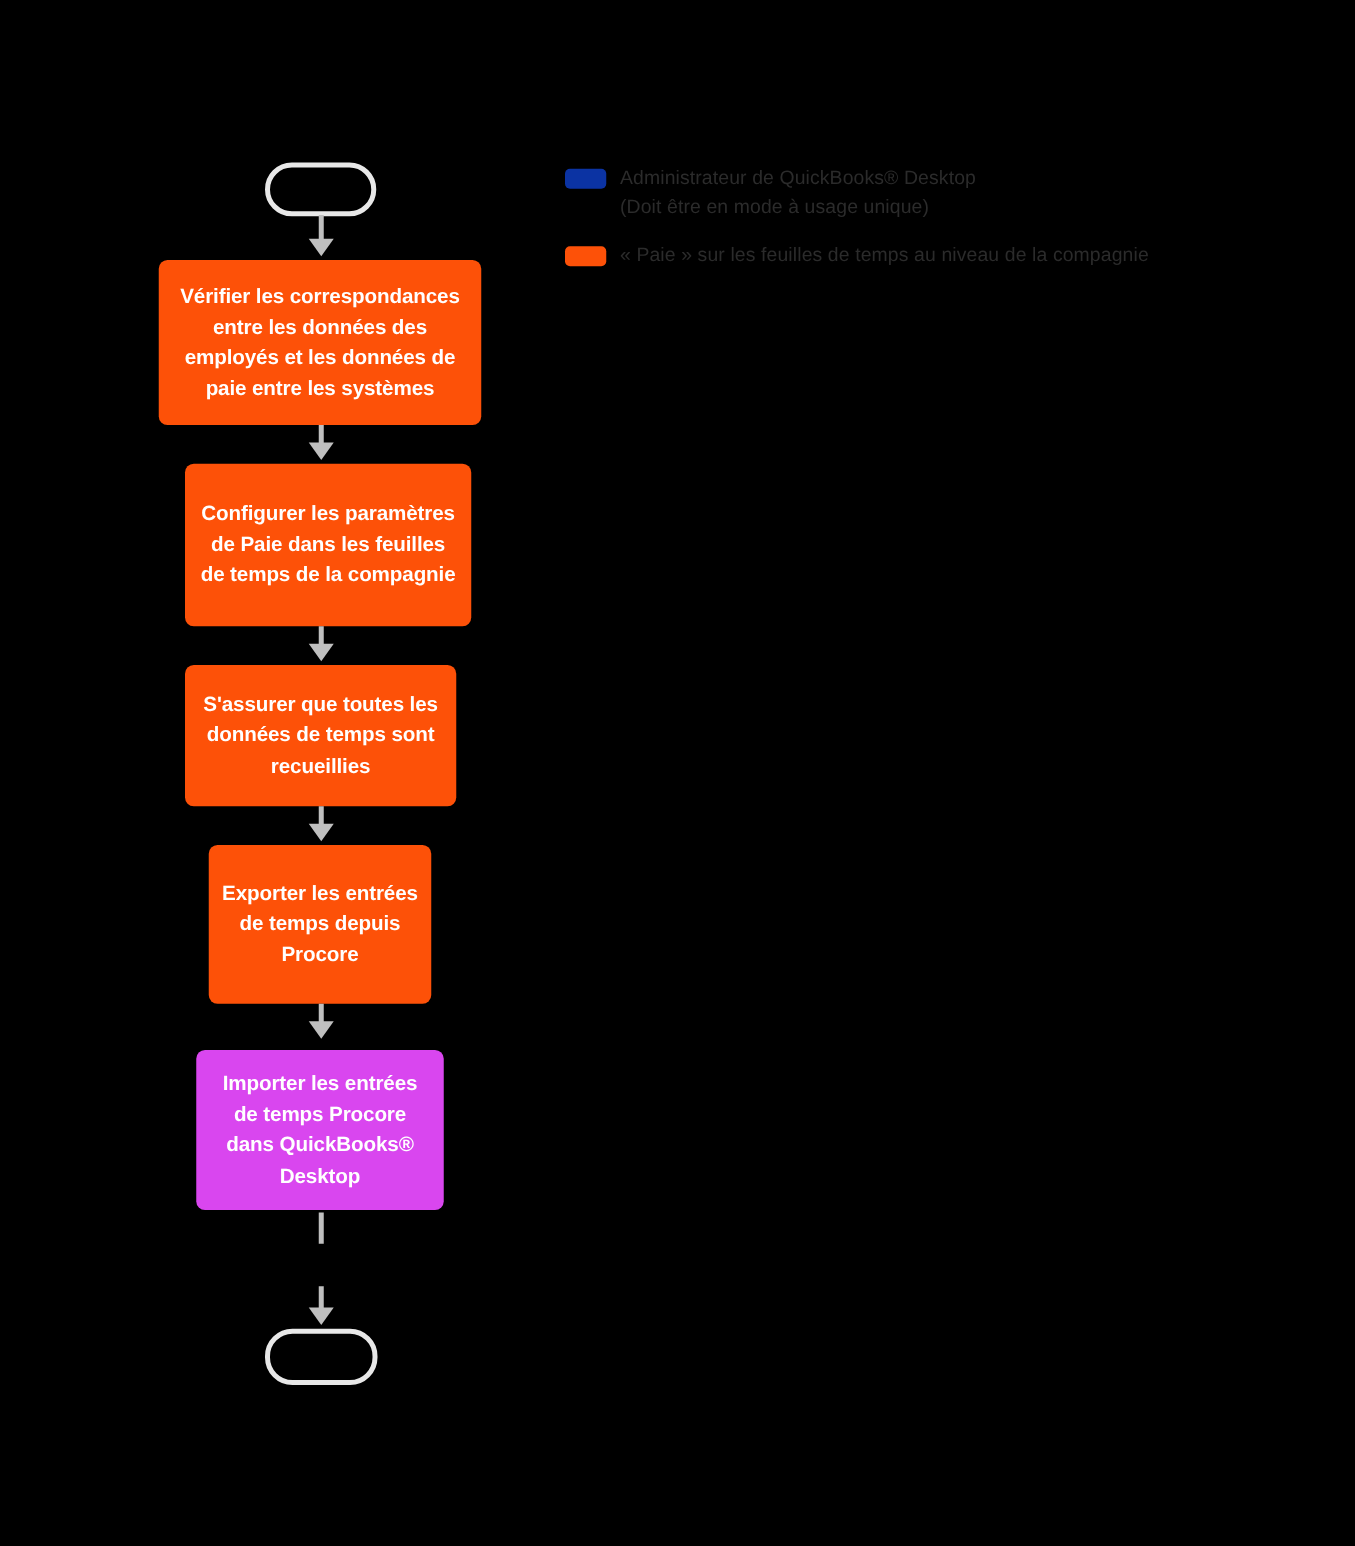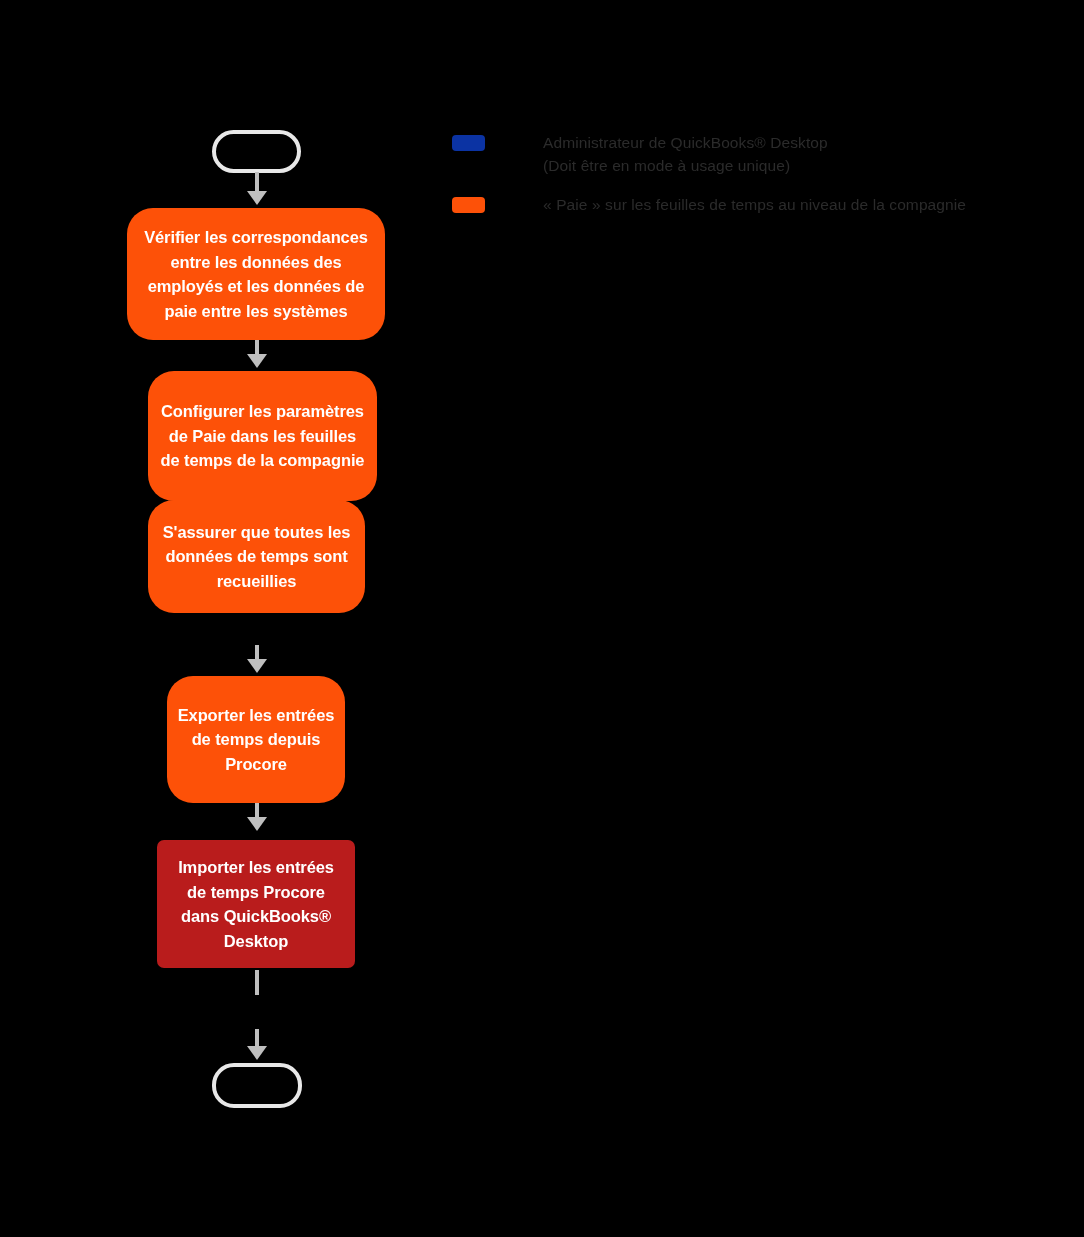--- a/index.html
+++ b/index.html
@@ -34,22 +34,22 @@
     justify-content: center;
     text-align: center;
     border-radius: 7px;
     color: #ffffff;
     font-weight: bold;
     font-size: 16.5px;
     line-height: 24.5px;
     letter-spacing: -0.1px;
     padding: 4px 10px;
   }
-  .node.orange { background: #fd5108; border-radius: 26px; }
-  .node.blue   { background: #b91c1c; }
+  .node.orange { background: #fd5108; }
+  .node.blue   { background: #d946ef; }
 
   .node-text { display: block; width: 100%; }
 
   
   .terminator {
     position: absolute;
     box-sizing: border-box;
     border: 4px solid #e8e8e8;
     border-radius: 22px;
     background: transparent;
@@ -74,21 +74,20 @@
   #legend {
     position: absolute;
     left: 452px;
     top: 131px;
     width: 560px;
   }
   .legend-row {
     display: flex;
     align-items: flex-start;
     margin-bottom: 16px;
-    gap: 47px;
   }
   .legend-swatch {
     flex: 0 0 auto;
     width: 33px;
     height: 16px;
     border-radius: 4px;
     margin-top: 4px;
     margin-right: 11px;
   }
   .legend-swatch.blue   { background: #0b33a3; }
@@ -120,21 +119,21 @@
   <div class="conn-line" style="left:255px; top:340px; height:16px;"></div>
   <div class="conn-head" style="left:247px; top:354px;"></div>
 
   <div class="node orange" style="left:148px; top:371px; width:229px; height:130px;">
     <span class="node-text">Configurer les paramètres de Paie dans les feuilles de temps de la compagnie</span>
   </div>
 
   <div class="conn-line" style="left:255px; top:501px; height:16px;"></div>
   <div class="conn-head" style="left:247px; top:515px;"></div>
 
-  <div class="node orange" style="left:148px; top:500px; width:217px; height:113px;">
+  <div class="node orange" style="left:148px; top:532px; width:217px; height:113px;">
     <span class="node-text">S'assurer que toutes les données de temps sont recueillies</span>
   </div>
 
   <div class="conn-line" style="left:255px; top:645px; height:16px;"></div>
   <div class="conn-head" style="left:247px; top:659px;"></div>
 
   <div class="node orange" style="left:167px; top:676px; width:178px; height:127px;">
     <span class="node-text">Exporter les entrées de temps depuis Procore</span>
   </div>
 

